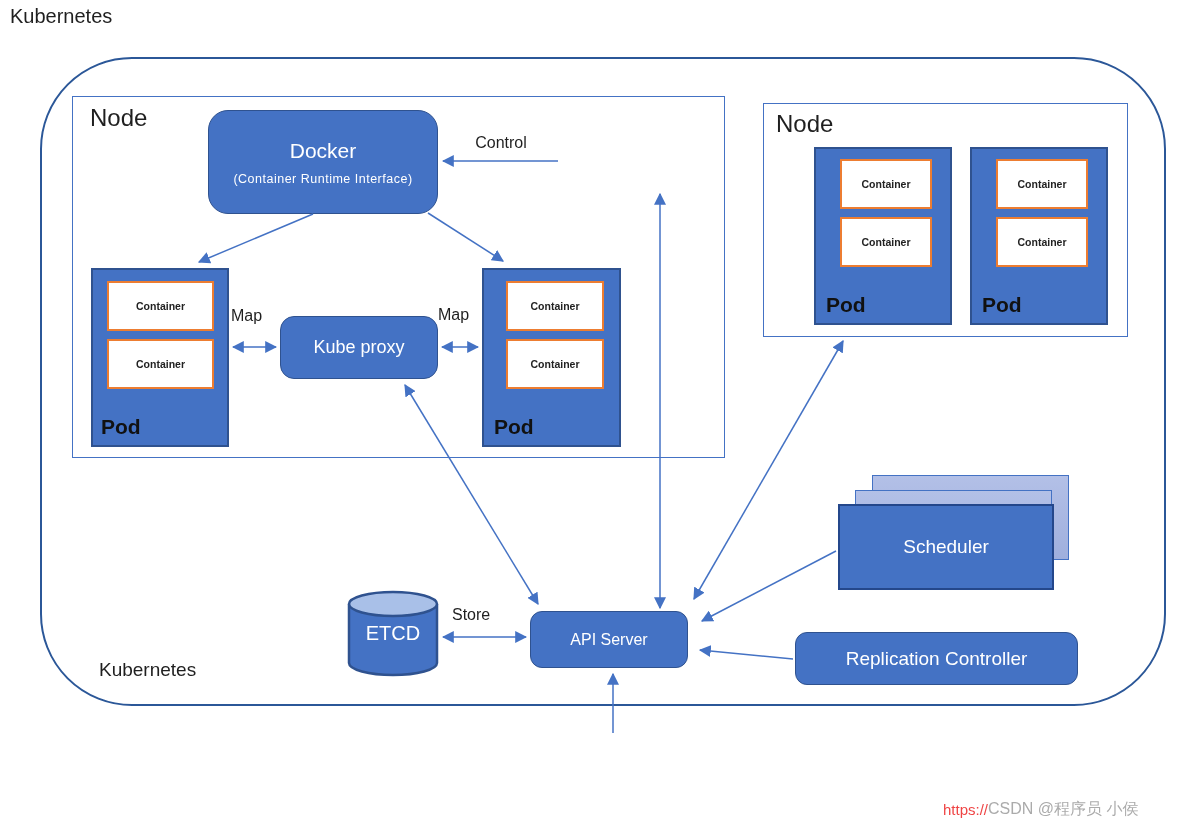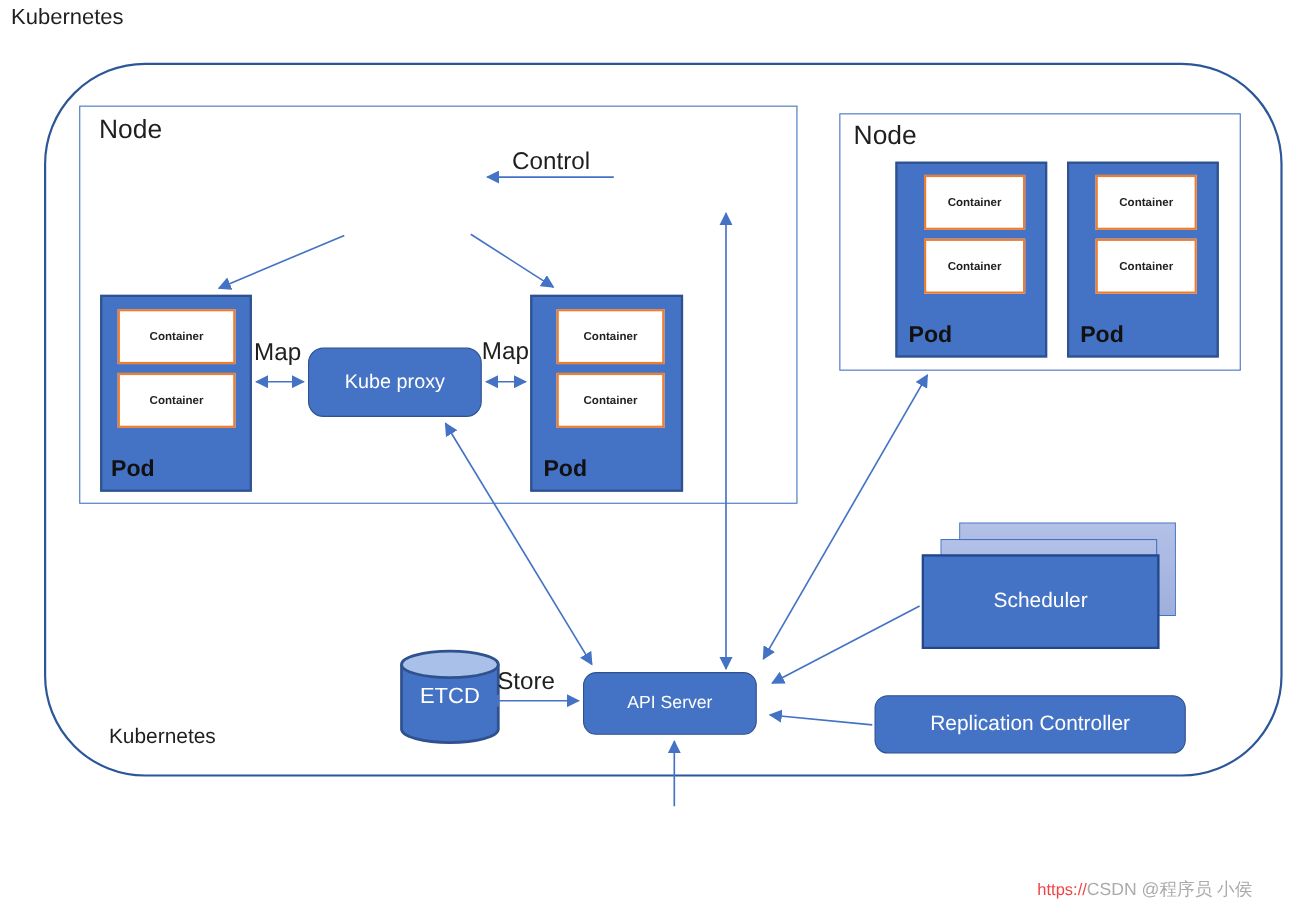--- a/index.html
+++ b/index.html
@@ -21,21 +21,21 @@
   .node-label{position:absolute;left:17px;top:7px;font-size:24px;color:#1f1f1f;}
   .pod{
     position:absolute;background:#4472C4;border:2px solid #2F528F;box-sizing:border-box;font-weight:bold;
   }
   .pod-label{position:absolute;left:8px;bottom:6px;font-size:21px;color:#111;}
   .container-box{
     position:absolute;background:#fff;border:2px solid #ED7D31;box-sizing:border-box;
     display:flex;align-items:center;justify-content:center;
     font-size:10.5px;color:#222;
   }
-  .free-label{position:absolute;font-size:22px;color:#1f1f1f;white-space:nowrap;}
+  .free-label{position:absolute;font-size:16px;color:#1f1f1f;white-space:nowrap;}
   .stack-card{
     position:absolute;width:197px;height:85px;box-sizing:border-box;
     background:linear-gradient(180deg,#B3C0E7 0%,#9FAFDD 100%);border:1.5px solid #4472C4;
   }
   #outer-boundary{
     position:absolute;left:40px;top:57px;width:1126px;height:649px;
     border:2px solid #2B5798;border-radius:92px;box-sizing:border-box;
   }
   #arrow-layer{position:absolute;left:0;top:0;width:1183px;height:832px;pointer-events:none;}
   .wm-main{
@@ -53,20 +53,24 @@
 
   <div class="abs dark-label" style="left:10px;top:5px;font-size:20px;">Kubernetes</div>
 
   <div id="outer-boundary"></div>
   <div class="abs dark-label" style="left:99px;top:659px;font-size:19px;">Kubernetes</div>
 
   <div class="node" style="left:72px;top:96px;width:653px;height:362px;">
     <div class="node-label">Node</div>
   </div>
 
+  <div class="blue-box" style="left:208px;top:110px;width:230px;height:104px;border-radius:20px;flex-direction:column;gap:9px;">
+    <div style="font-size:21px;">Docker</div>
+    <div style="font-size:12.5px;letter-spacing:.5px;">(Container Runtime Interface)</div>
+  </div>
 
 
   <div class="free-label" style="left:463px;top:134px;width:76px;text-align:center;">Control</div>
 
   <div class="pod" style="left:91px;top:268px;width:138px;height:179px;">
     <div class="container-box" style="left:14px;top:11px;width:107px;height:50px;">
       <span>Container</span>
     </div>
     <div class="container-box" style="left:14px;top:69px;width:107px;height:50px;">
       <span>Container</span>
@@ -114,21 +118,21 @@
     </div>
     <div class="pod-label" style="left:10px;">Pod</div>
   </div>
 
   <div class="stack-card" style="left:872px;top:475px;"></div>
   <div class="stack-card" style="left:855px;top:490px;"></div>
   <div class="blue-box" style="left:838px;top:504px;width:216px;height:86px;border:2px solid #24478B;font-size:19px;">
     <span>Scheduler</span>
   </div>
 
-  <div class="abs" style="left:347px;top:590px;width:92px;height:88px;margin-left:16px;">
+  <div class="abs" style="left:347px;top:590px;width:92px;height:88px;">
     <svg width="92" height="88" viewBox="0 0 92 88">
       <path d="M2 14 v59 a44 12 0 0 0 88 0 v-59" fill="#4472C4" stroke="#2F528F" stroke-width="2.5"></path>
       <ellipse cx="46" cy="14" rx="44" ry="12" fill="#A9C0E8" stroke="#2F528F" stroke-width="2.5"></ellipse>
     </svg>
     <div class="abs" style="left:0;top:32px;width:92px;text-align:center;color:#fff;font-size:20px;">ETCD</div>
   </div>
 
   <div class="free-label" style="left:452px;top:606px;">Store</div>
 
   <div class="blue-box" style="left:795px;top:632px;width:283px;height:53px;border-radius:12px;font-size:19px;">

